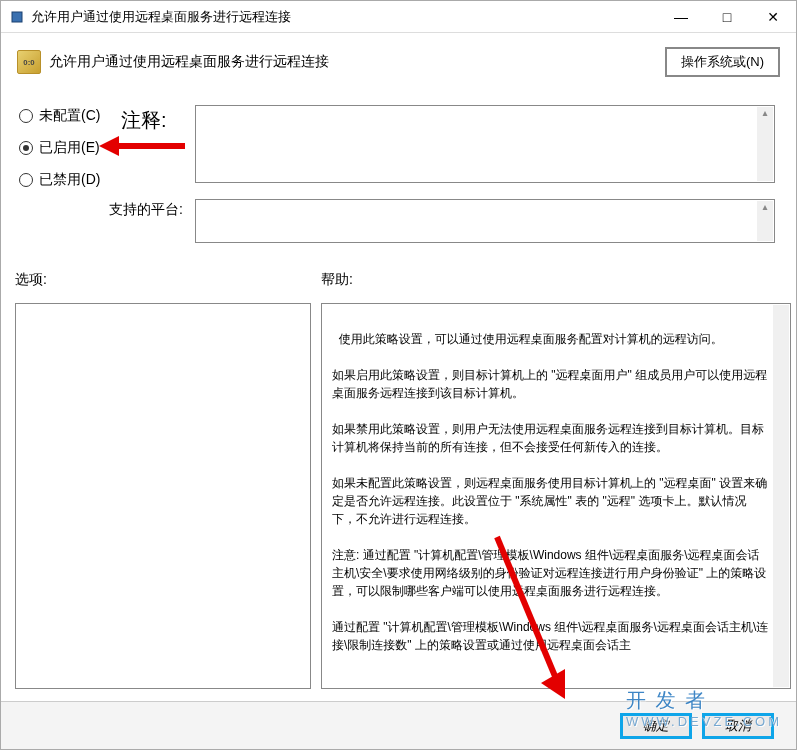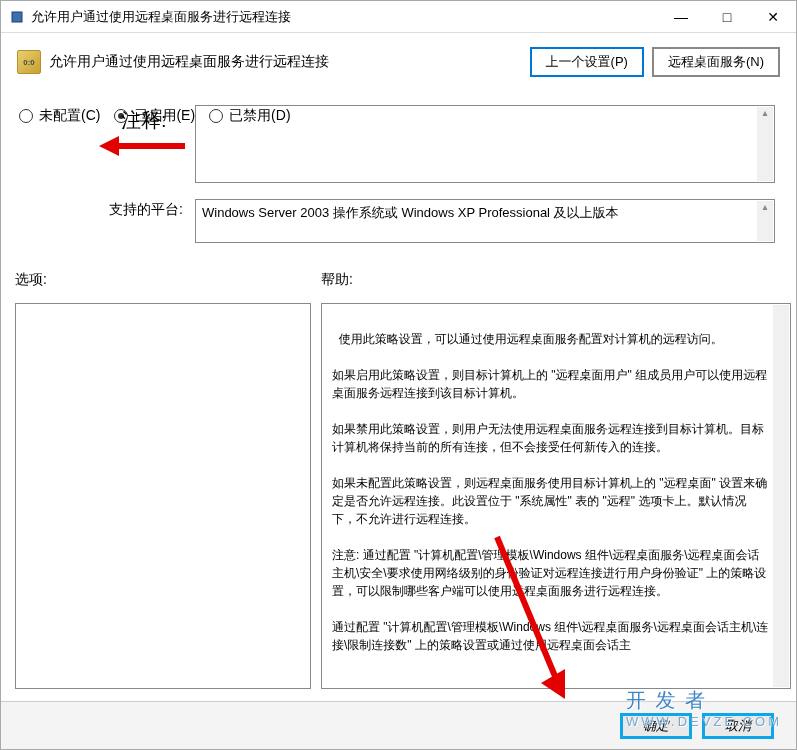--- a/index.html
+++ b/index.html
@@ -62,21 +62,21 @@
       padding: 4px 14px;
       font-size: 13px;
       cursor: pointer;
     }
     .nav-btn.secondary { border-color: #888; }
     .radio-group {
       position: absolute;
       left: 18px;
       top: 106px;
       display: flex;
-      flex-direction: row;
+      flex-direction: column;
       gap: 14px;
     }
     .radio-item { display: flex; align-items: center; gap: 6px; font-size: 14px; }
     .radio { width: 14px; height: 14px; border-radius: 50%; border: 1px solid #333; display:inline-flex; align-items:center; justify-content:center;}
     .radio.checked::after { content:""; width:6px; height:6px; border-radius:50%; background:#333;}
     .label-col { position: absolute; left: 120px; top: 106px; font-size: 20px; }
     .notes-box {
       position: absolute;
       left: 194px; top: 104px;
       width: 580px; height: 78px;
@@ -163,22 +163,21 @@
     <div class="win-btn">□</div>
     <div class="win-btn">✕</div>
   </div>
 </div>
 
 <div class="content">
   <div class="header-row">
     <span class="policy-icon"></span>
     <span class="policy-title">允许用户通过使用远程桌面服务进行远程连接</span>
     <div class="nav-buttons">
-      <button class="nav-btn">上一个设置(P)</button>
-      <button class="nav-btn secondary">远程桌面服务(N)</button>
+      <button class="nav-btn secondary">操作系统或(N)</button>
     </div>
   </div>
 </div>
 
 <div class="radio-group">
   <label class="radio-item">
     <span class="radio"></span>
     <span>未配置(C)</span>
   </label>
   <label class="radio-item">
@@ -191,21 +190,20 @@
   </label>
 </div>
 
 <span class="label-col">注释:</span>
 <div class="notes-box">
   <div class="scroll"></div>
 </div>
 
 <span class="platform-label">支持的平台:</span>
 <div class="platform-box">
-  <span>Windows Server 2003 操作系统或 Windows XP Professional 及以上版本</span>
   <div class="scroll"></div>
 </div>
 
 <span class="section-label options-label">选项:</span>
 <span class="section-label help-label">帮助:</span>
 
 <div class="options-box"></div>
 
 <div class="help-box">
   <span>使用此策略设置，可以通过使用远程桌面服务配置对计算机的远程访问。

